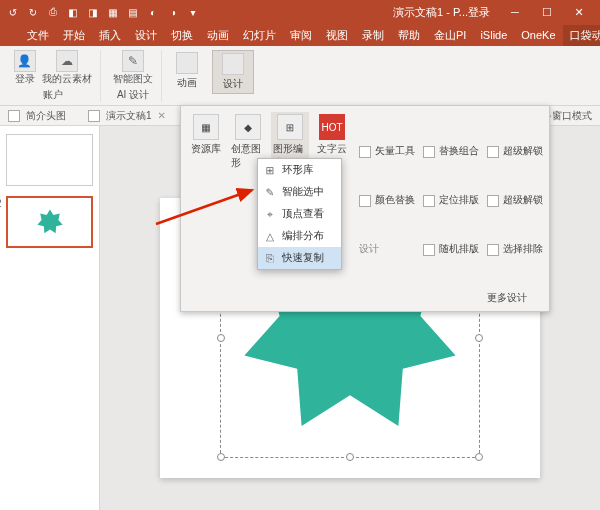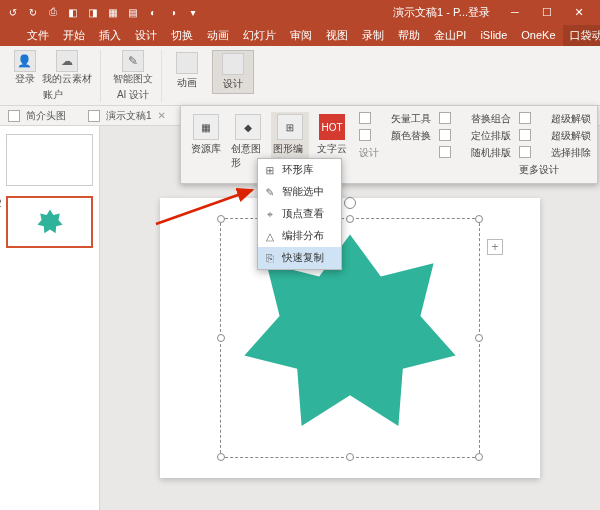--- a/index.html
+++ b/index.html
@@ -39,21 +39,21 @@
 .h-tc { left: 50%; top: -4px; margin-left: -4px; } .h-bc { left: 50%; bottom: -4px; margin-left: -4px; }
 .h-ml { left: -4px; top: 50%; margin-top: -4px; } .h-mr { right: -4px; top: 50%; margin-top: -4px; }
 .rotate { position: absolute; left: 50%; top: -22px; margin-left: -6px; width: 12px; height: 12px; border: 1px solid #888; border-radius: 50%; }
 .plus { position: absolute; right: -24px; top: 20px; width: 16px; height: 16px; border: 1px solid #bbb; text-align: center; color: #888; font-size: 12px; line-height: 14px; }
 .star { position: absolute; left: 50%; top: 50%; transform: translate(-50%, -50%); }
 .secondribbon { position: absolute; left: 180px; top: 105px; background: #f3f2f1; border: 1px solid #c8c8c8; box-shadow: 0 2px 6px rgba(0,0,0,.25); padding: 6px; z-index: 10; }
 .secondribbon .row1 { display: flex; gap: 4px; align-items: flex-start; }
 .srbtn { width: 38px; display: flex; flex-direction: column; align-items: center; font-size: 10px; color: #444; gap: 2px; padding: 2px; }
 .srbtn .ic { width: 26px; height: 26px; background: #eee; border: 1px solid #ccc; display: flex; align-items: center; justify-content: center; font-size: 10px; }
 .srcol { display: flex; flex-direction: column; gap: 3px; font-size: 10px; color: #444; margin-left: 4px; }
-.srcol .item { display: flex; align-items: flex-start; gap: 20px; white-space: nowrap; }
+.srcol .item { display: flex; align-items: flex-end; gap: 4px; white-space: nowrap; margin-top: 32px; }
 .srcol .item .mic { width: 12px; height: 12px; border: 1px solid #aaa; background: #fff; }
 .dropdown { position: absolute; left: 257px; top: 158px; width: 85px; background: #fff; border: 1px solid #bbb; box-shadow: 0 2px 8px rgba(0,0,0,.3); z-index: 20; font-size: 10.5px; }
 .dropdown .ditem { padding: 4px 6px; display: flex; align-items: center; gap: 6px; color: #333; }
 .dropdown .ditem.hover { background: #d0e3f5; }
 .dropdown .dic { width: 12px; height: 12px; display: inline-flex; align-items: center; justify-content: center; color: #666; }
 .arrow { position: absolute; left: 152px; top: 184px; width: 110px; height: 44px; z-index: 25; pointer-events: none; }
 .hot { background: #d43a2f !important; color: #fff; font-size: 8px; border: none !important; text-align: right; }
 .miniStar { width: 28px; height: 28px; }
 </style>
 </head>

